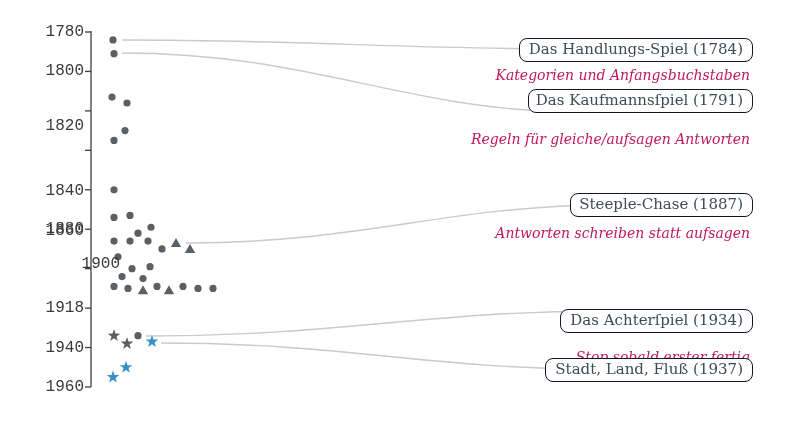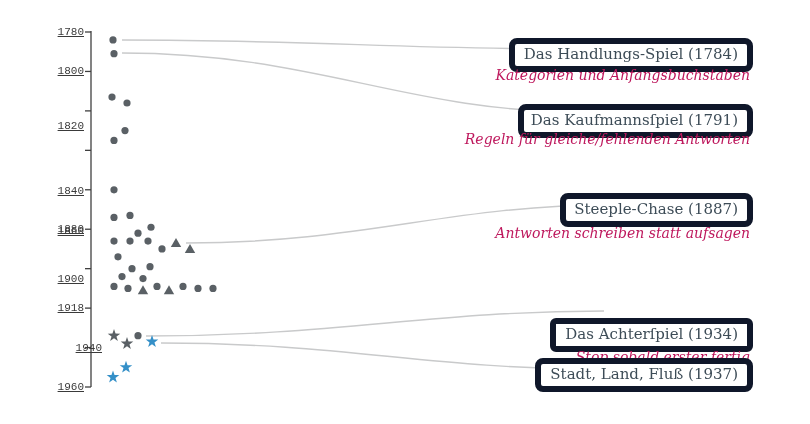--- a/index.html
+++ b/index.html
@@ -1,22 +1,22 @@
 <!DOCTYPE html>
 <html><head>
 <meta charset="utf-8">
 <style>
   html,body{margin:0;padding:0;background:#ffffff;}
   #stage{position:relative;width:810px;height:424px;background:#ffffff;overflow:hidden;
          font-family:"DejaVu Serif", serif;}
   #plot-svg{position:absolute;left:0;top:0;}
   .tick-label{position:absolute;left:0;width:84px;text-align:right;
               font-family:"Liberation Mono","DejaVu Sans Mono",monospace;
-              font-size:11px;line-height:18px;color:#3a3a3a;text-decoration:underline;}
-  .callout{position:absolute;right:57px;background:#ffffff;border:6px solid #0f172a;
+              font-size:16px;line-height:18px;color:#3a3a3a;}
+  .callout{position:absolute;right:57px;background:#ffffff;border:1px solid #0f172a;
            border-radius:8px;padding:1px 9px 2px 9px;font-size:15px;line-height:19px;
            color:#3d4c57;white-space:nowrap;}
   .callout-note{position:absolute;right:60px;font-style:italic;font-size:14px;
                 line-height:18px;color:#be185d;white-space:nowrap;}
 </style>
 </head>
 <body>
 
 <div id="stage">
   <svg id="plot-svg" width="810" height="424">
@@ -73,29 +73,29 @@
       <path d="M126.00,360.68L127.53,365.17L132.28,365.24L128.47,368.08L129.88,372.62L126.00,369.88L122.12,372.62L123.53,368.08L119.72,365.24L124.47,365.17Z" fill="#3590c8"></path>
       <path d="M113.00,370.54L114.53,375.04L119.28,375.10L115.47,377.94L116.88,382.48L113.00,379.74L109.12,382.48L110.53,377.94L106.72,375.10L111.47,375.04Z" fill="#3590c8"></path>
     </svg>
   <div id="tick-layer">
       <div class="tick-label" style="top: 23px;">1780</div>
       <div class="tick-label" style="top: 62.4444px;">1800</div>
       <div class="tick-label" style="top: 117px; text-align: right;">1820</div>
       <div class="tick-label" style="top: 141.333px; margin-top: 41px;">1840</div>
       <div class="tick-label" style="top: 180.778px; margin-top: 41px;">1860</div>
       <div class="tick-label" style="top: 220.222px;">1880</div>
-      <div class="tick-label" style="top: 270px;">1900</div>
+      <div class="tick-label" style="top: 255px; padding-left: 36px;">1900</div>
       <div class="tick-label" style="top: 299.111px;">1918</div>
-      <div class="tick-label" style="top: 338.556px; margin-left: 18px;">1940</div>
+      <div class="tick-label" style="top: 338.556px;">1940</div>
       <div class="tick-label" style="top: 378px;">1960</div>
     </div>
   <div id="callout-layer">
       <div class="callout" style="top: 38px;">Das Handlungs-Spiel (1784)</div>
       <div class="callout-note" style="top: 66px;">Kategorien und Anfangsbuchstaben</div>
-      <div class="callout" style="top: 104px; padding-left: 7px;">Das Kaufmannsſpiel (1791)</div>
-      <div class="callout-note" style="top: 130px;">Regeln für gleiche/fehlenden Antworten</div>
+      <div class="callout" style="top: 89px; padding-left: 7px;">Das Kaufmannsſpiel (1791)</div>
+      <div class="callout-note" style="top: 130px;">Regeln für gleiche/aufsagen Antworten</div>
       <div class="callout" style="top: 193px; padding-left: 8px;">Steeple-Chase (1887)</div>
       <div class="callout-note" style="top: 224px;">Antworten schreiben statt aufsagen</div>
-      <div class="callout" style="top: 318px; border-radius: 6px;">Das Achterſpiel (1934)</div>
+      <div class="callout" style="top: 309px;">Das Achterſpiel (1934)</div>
       <div class="callout-note" style="top: 328px; margin-top: 20px;">Stop sobald erster fertig</div>
       <div class="callout" style="top: 358px; margin-left: 8px;">Stadt, Land, Fluß (1937)</div>
     </div>
 </div>
 
 </body></html>

